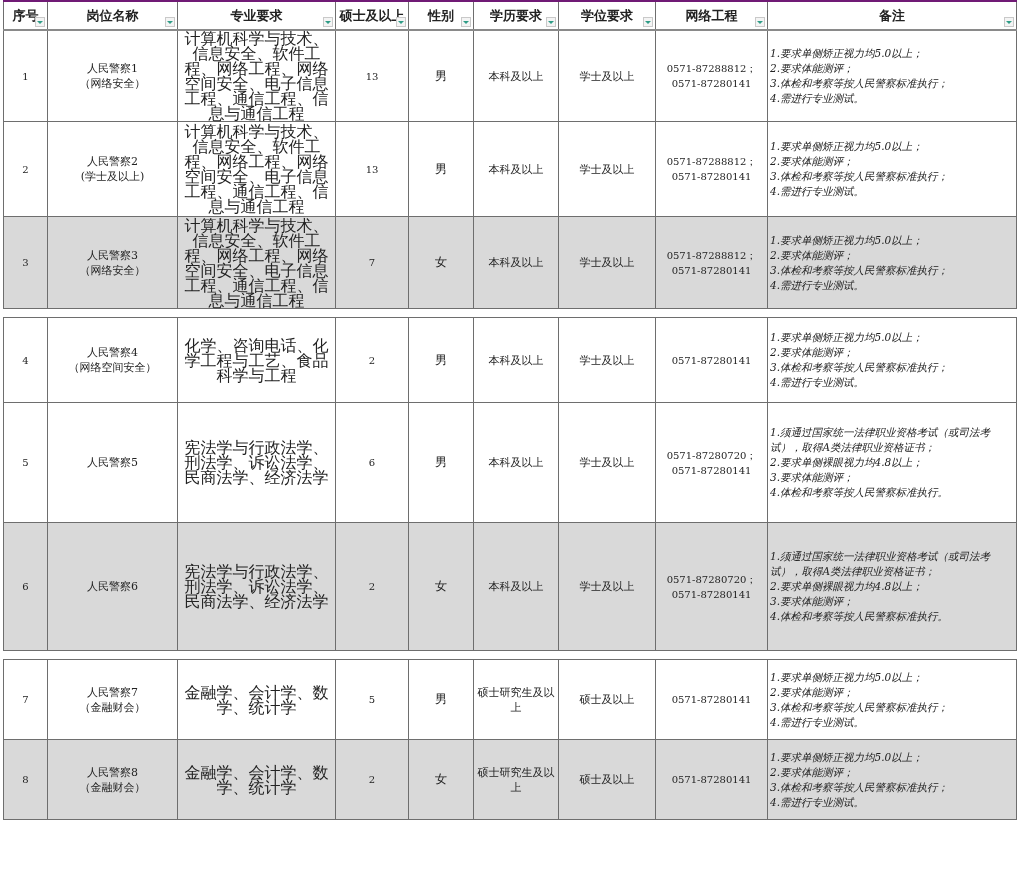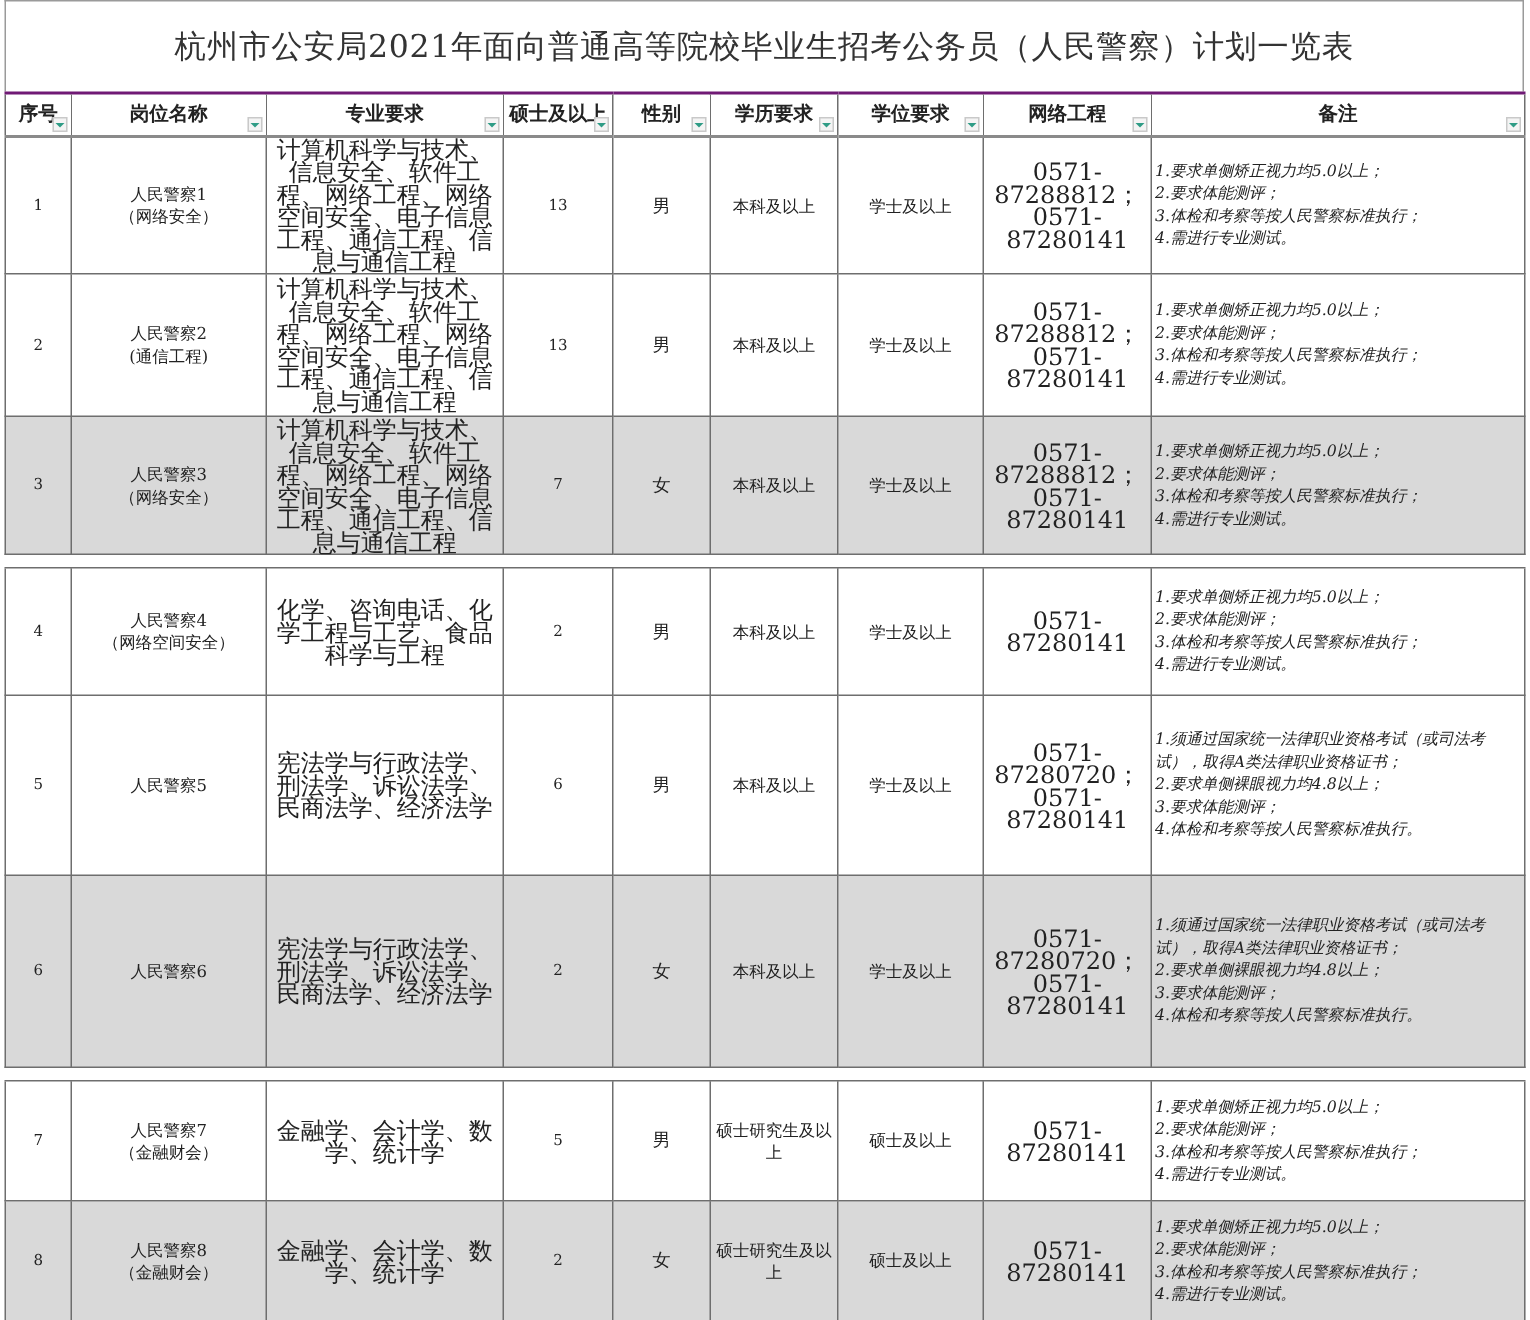--- a/index.html
+++ b/index.html
@@ -18,28 +18,27 @@
                border: 1px solid #c9c9c9; background: #f4f4f4; }
   th .filter::after { content: ""; position: absolute; left: 1px; top: 3px;
                border-left: 3px solid transparent; border-right: 3px solid transparent;
                border-top: 3px solid #2f9c86; }
   tr.shaded td { background: #d9d9d9; }
   tr.gap td { height: 8px; border-left: none; border-right: none; background: #fff; }
   td.seq { font-size: 10px; }
   td.major { padding: 0 3px; font-size: 16px; line-height: 15px; }
   td.note { text-align: left; padding: 0 2px; font-size: 10.5px; line-height: 15px; }
   td.note div { white-space: nowrap; font-style: italic; }
-  td.phone div { font-size: 16px; }
+  td.phone div { font-size: 10px; }
   td.gender { font-size: 12px; }
 </style>
 </head>
 <body>
 
 <div class="sheet">
-  <div class="title">杭州市公安局2021年面向普通高等院校毕业生招考公务员（人民警察）计划一览表</div>
   <table>
     <colgroup>
       <col style="width:44px">
         <col style="width:130px">
         <col style="width:158px">
         <col style="width:73px">
       <col style="width:65px">
         <col style="width:85px">
         <col style="width:97px">
         <col style="width:112px">
@@ -79,21 +78,21 @@
             <div>2.要求体能测评；</div>
             <div>3.体检和考察等按人民警察标准执行；</div>
             <div>4.需进行专业测试。</div>
             <div></div>
           </td>
   </tr>
         <tr style="height: 95px;">
     <td class="seq"><span>2</span></td>
     <td>
             <div>人民警察2</div>
-            <div>(通信工程)</div>
+            <div>(学士及以上)</div>
           </td>
     <td class="major"><span>计算机科学与技术、信息安全、软件工程、网络工程、网络空间安全、电子信息工程、通信工程、信息与通信工程</span></td>
     <td class="seq"><span>13</span></td>
     <td class="gender"><span>男</span></td>
     <td><span>本科及以上</span></td>
     <td><span>学士及以上</span></td>
     <td class="phone">
             <div>0571-87288812；</div>
             <div>0571-87280141</div>
           </td>

